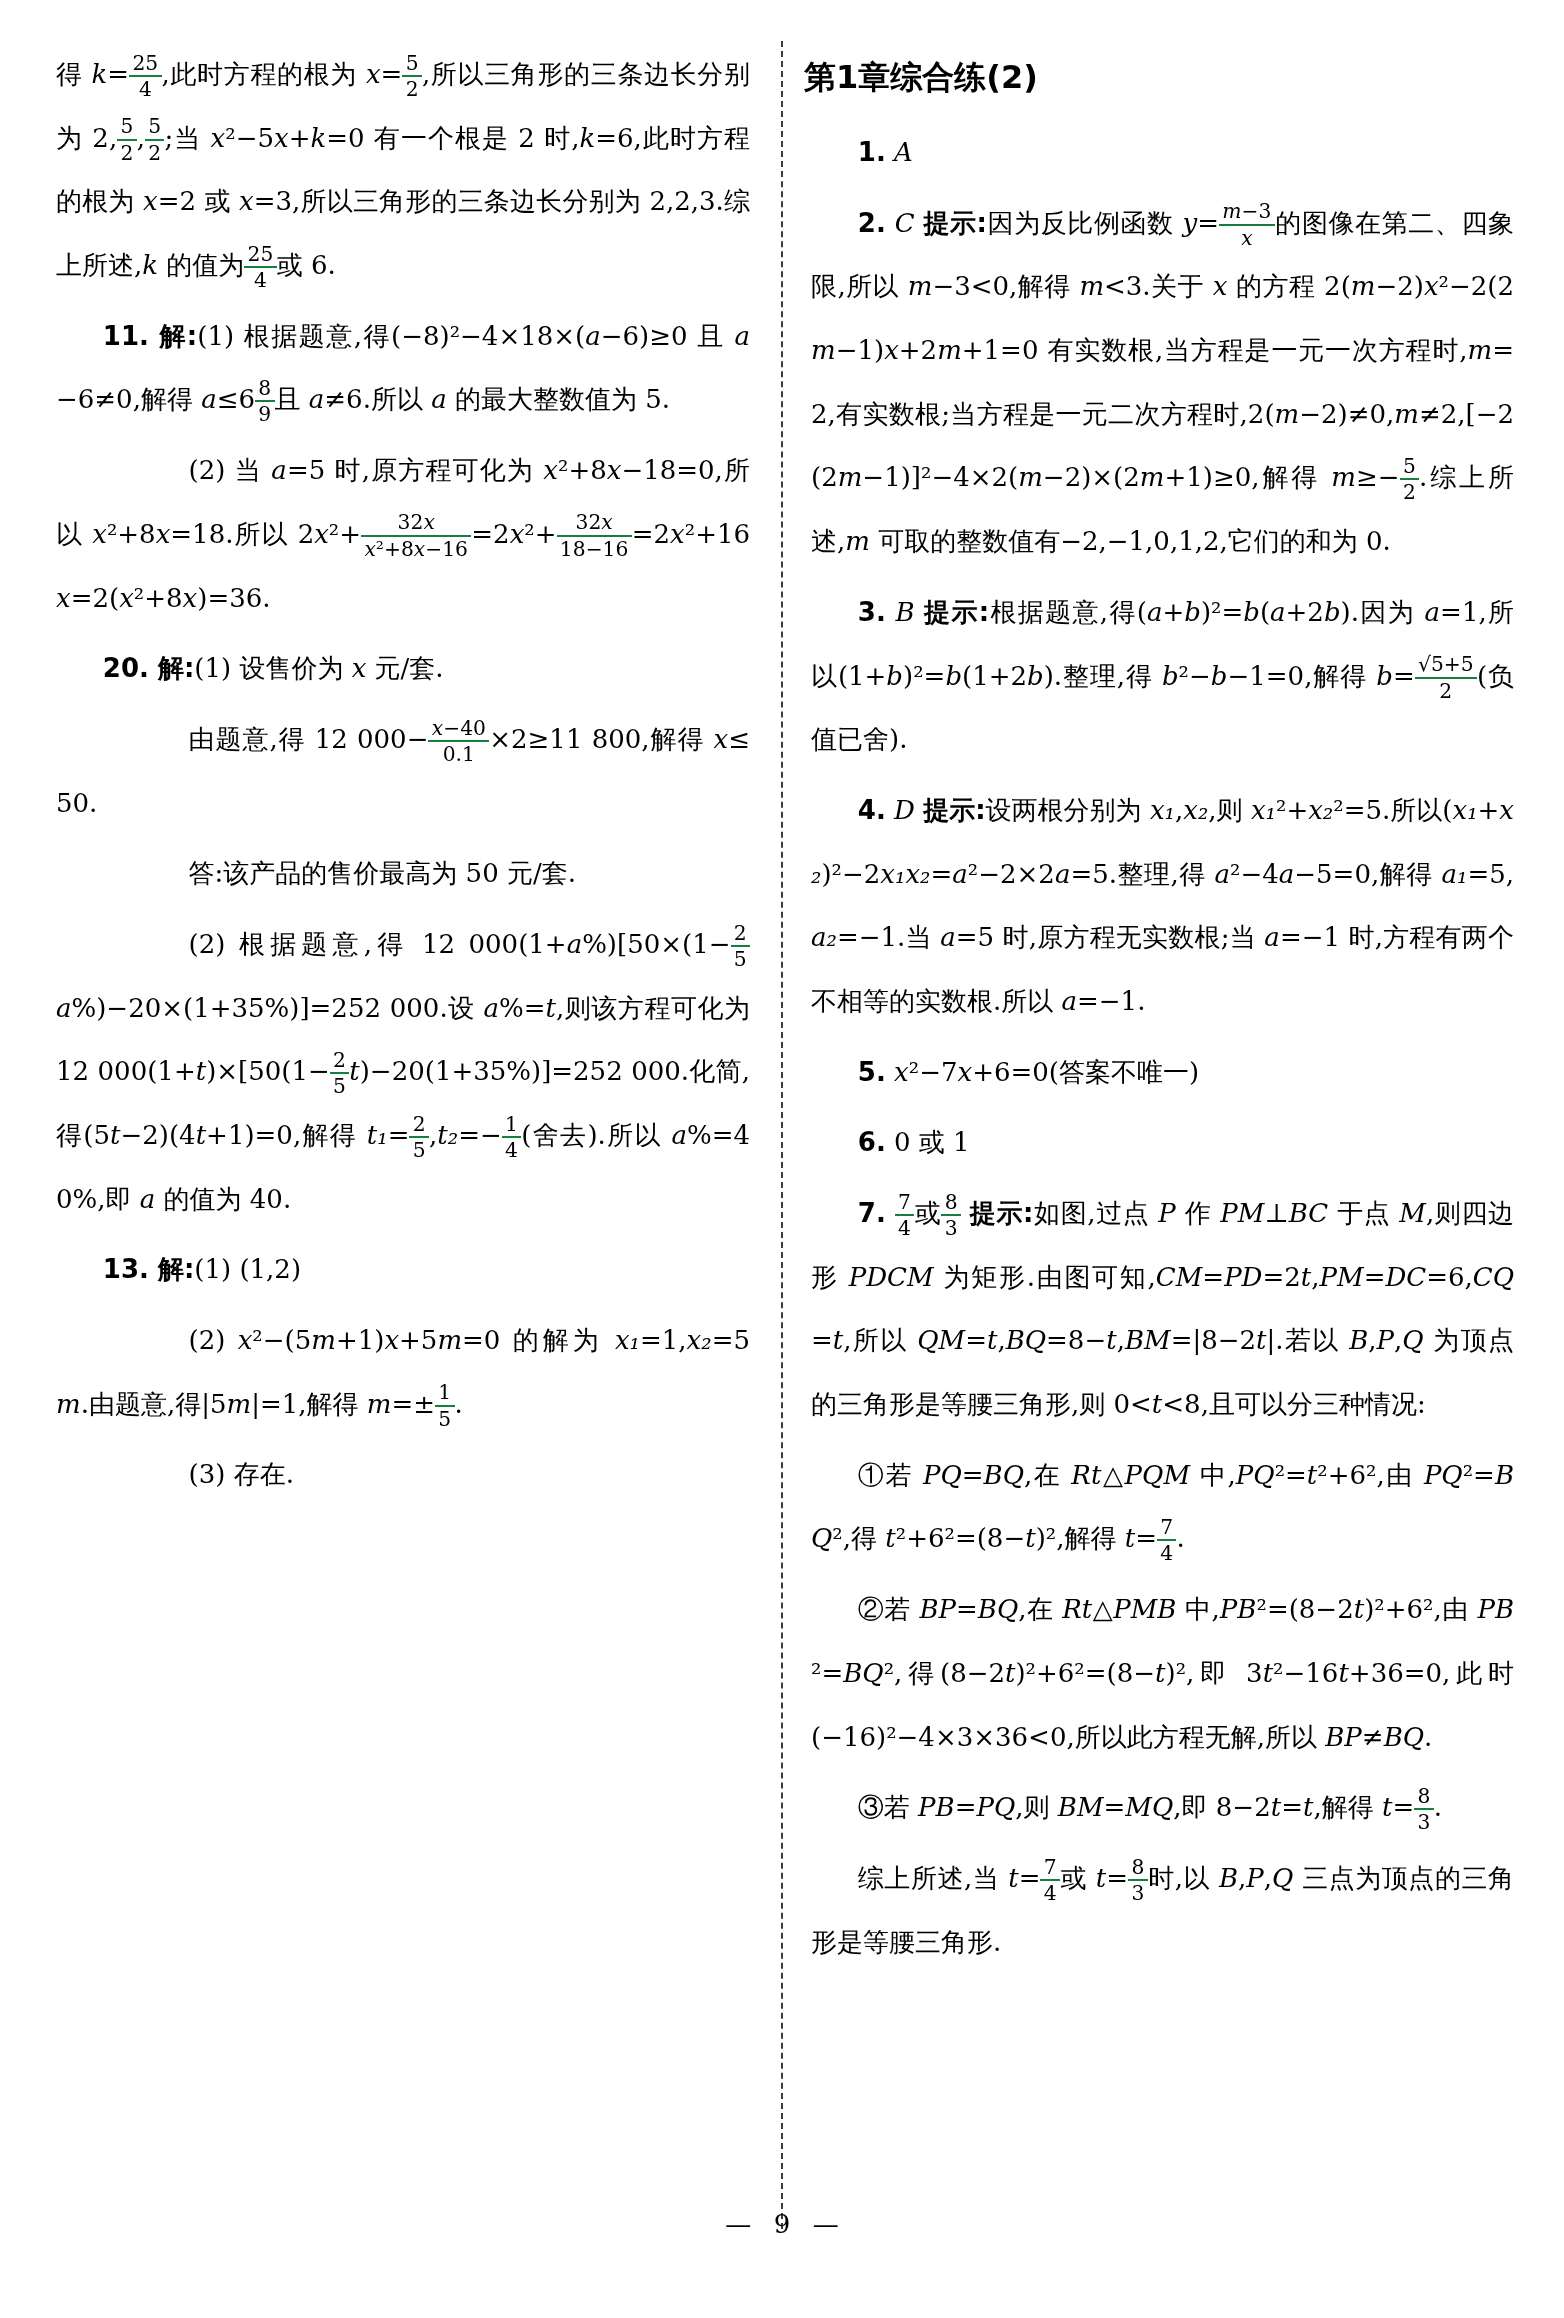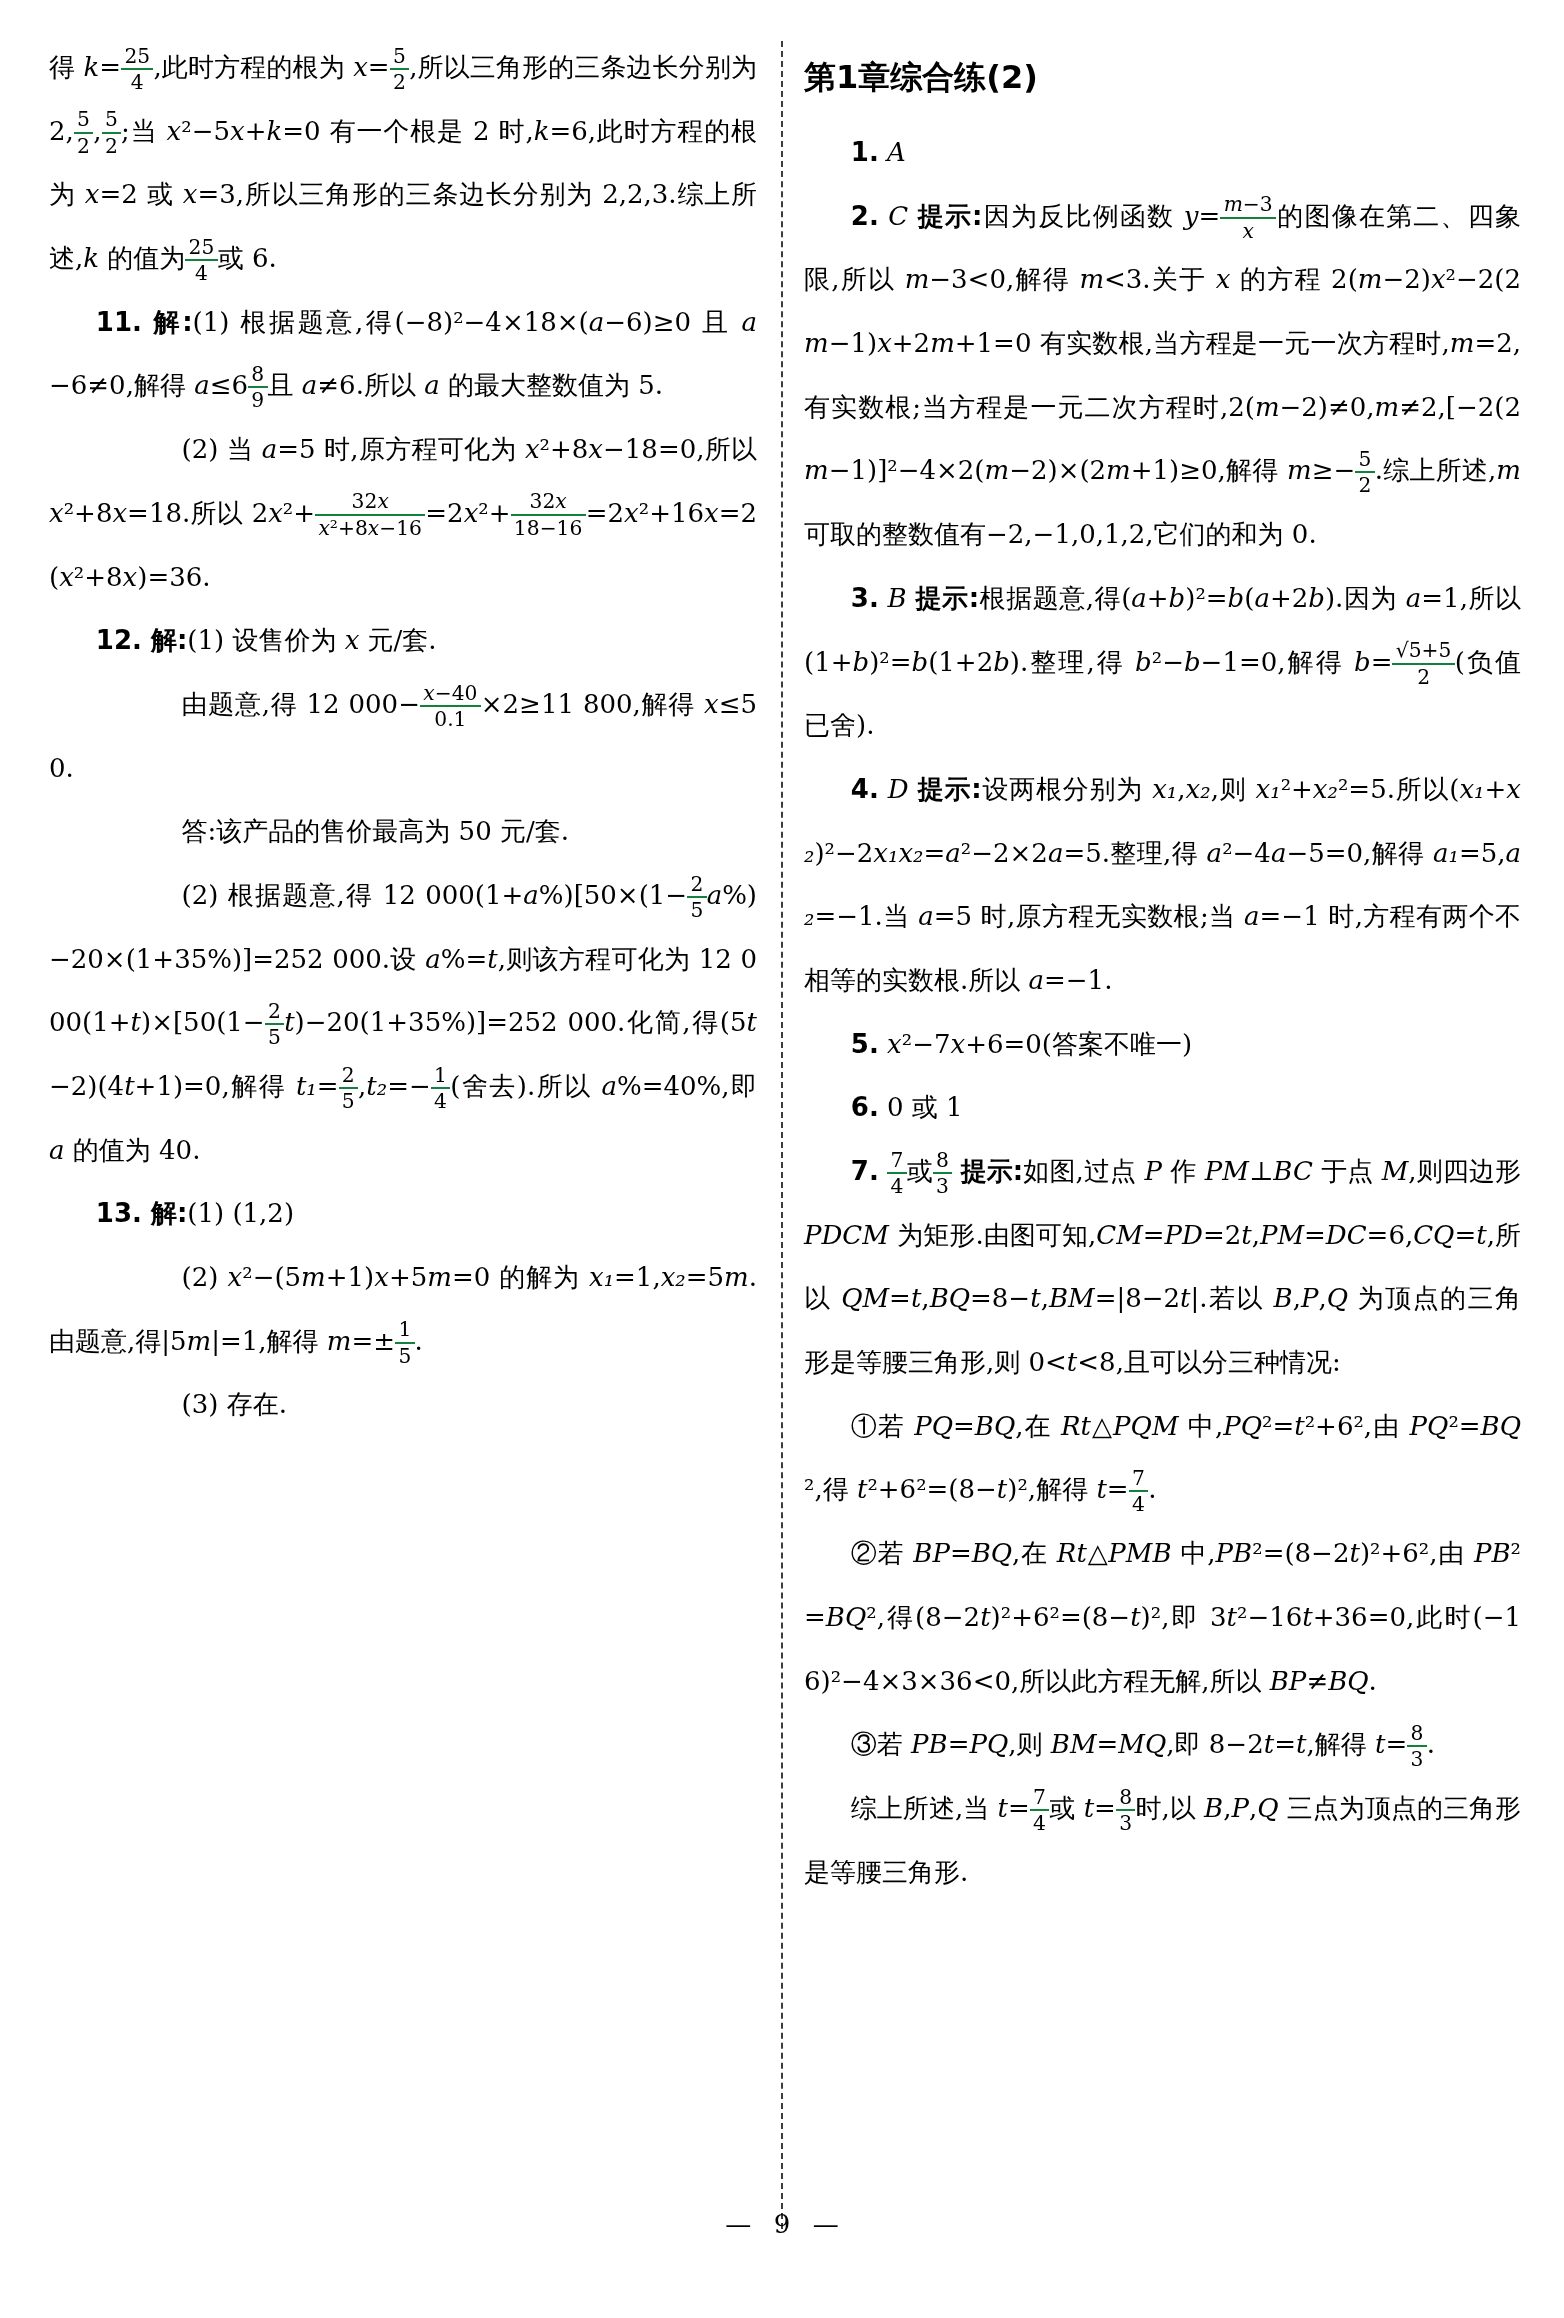--- a/index.html
+++ b/index.html
@@ -14,21 +14,21 @@
   .page{
     position:absolute;inset:0;
     padding:36px 42px 0 49px;
     box-sizing:border-box;
   }
   .columns{display:flex;align-items:flex-start;}
   .col{box-sizing:border-box;}
   .col-left{width:708px;margin-right:47px;}
   .col-right{width:717px;}
   .para{
-    margin:0;
+    margin:7px;
     line-height:2.45;
     text-align:justify;
     word-break:break-all;
   }
   .ind0{text-indent:0;}
   .ind1{text-indent:1.8em;}
   .ind2{text-indent:5.1em;}
   .hei{
     font-family:"DejaVu Sans","Liberation Sans",sans-serif;
     font-weight:700;
@@ -70,21 +70,21 @@
 </style>
 </head>
 <body>
 
 <div class="page">
   <div class="columns">
     <div class="col col-left" id="col-left">
         <p class="para ind0">得 <i>k</i>=<span class="frac"><span class="num">25</span><span class="den">4</span></span>,此时方程的根为 <i>x</i>=<span class="frac"><span class="num">5</span><span class="den">2</span></span>,所以三角形的三条边长分别为 2,<span class="frac"><span class="num">5</span><span class="den">2</span></span>,<span class="frac"><span class="num">5</span><span class="den">2</span></span>;当 <i>x</i>²−5<i>x</i>+<i>k</i>=0 有一个根是 2 时,<i>k</i>=6,此时方程的根为 <i>x</i>=2 或 <i>x</i>=3,所以三角形的三条边长分别为 2,2,3.综上所述,<i>k</i> 的值为<span class="frac"><span class="num">25</span><span class="den">4</span></span>或 6.</p>
         <p class="para ind1"><span class="hei">11. 解:</span>(1) 根据题意,得(−8)²−4×18×(<i>a</i>−6)≥0 且 <i>a</i>−6≠0,解得 <i>a</i>≤6<span class="frac"><span class="num">8</span><span class="den">9</span></span>且 <i>a</i>≠6.所以 <i>a</i> 的最大整数值为 5.</p>
         <p class="para ind2">(2) 当 <i>a</i>=5 时,原方程可化为 <i>x</i>²+8<i>x</i>−18=0,所以 <i>x</i>²+8<i>x</i>=18.所以 2<i>x</i>²+<span class="frac"><span class="num">32<i>x</i></span><span class="den"><i>x</i>²+8<i>x</i>−16</span></span>=2<i>x</i>²+<span class="frac"><span class="num">32<i>x</i></span><span class="den">18−16</span></span>=2<i>x</i>²+16<i>x</i>=2(<i>x</i>²+8<i>x</i>)=36.</p>
-        <p class="para ind1"><span class="hei">12. 解:</span>(1) 设售价为 <i>x</i> 元/套.</p>
+        <p class="para ind1"><span class="hei">20. 解:</span>(1) 设售价为 <i>x</i> 元/套.</p>
         <p class="para ind2">由题意,得 12 000−<span class="frac"><span class="num"><i>x</i>−40</span><span class="den">0.1</span></span>×2≥11 800,解得 <i>x</i>≤50.</p>
         <p class="para ind2">答:该产品的售价最高为 50 元/套.</p>
         <p class="para ind2">(2) 根据题意,得 12 000(1+<i>a</i>%)[50×(1−<span class="frac"><span class="num">2</span><span class="den">5</span></span><i>a</i>%)−20×(1+35%)]=252 000.设 <i>a</i>%=<i>t</i>,则该方程可化为 12 000(1+<i>t</i>)×[50(1−<span class="frac"><span class="num">2</span><span class="den">5</span></span><i>t</i>)−20(1+35%)]=252 000.化简,得(5<i>t</i>−2)(4<i>t</i>+1)=0,解得 <i>t₁</i>=<span class="frac"><span class="num">2</span><span class="den">5</span></span>,<i>t₂</i>=−<span class="frac"><span class="num">1</span><span class="den">4</span></span>(舍去).所以 <i>a</i>%=40%,即 <i>a</i> 的值为 40.</p>
         <p class="para ind1"><span class="hei">13. 解:</span>(1) (1,2)</p>
         <p class="para ind2">(2) <i>x</i>²−(5<i>m</i>+1)<i>x</i>+5<i>m</i>=0 的解为 <i>x₁</i>=1,<i>x₂</i>=5<i>m</i>.由题意,得|5<i>m</i>|=1,解得 <i>m</i>=±<span class="frac"><span class="num">1</span><span class="den">5</span></span>.</p>
         <p class="para ind2">(3) 存在.</p>
       </div>
     <div class="col col-right" id="col-right">
         <h2 class="section-header hei">第1章综合练(2)</h2>
         <p class="para ind1"><span class="hei">1.</span> <i>A</i></p>

